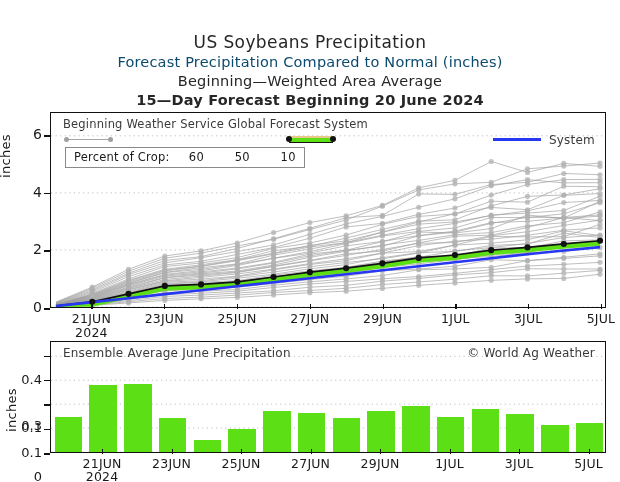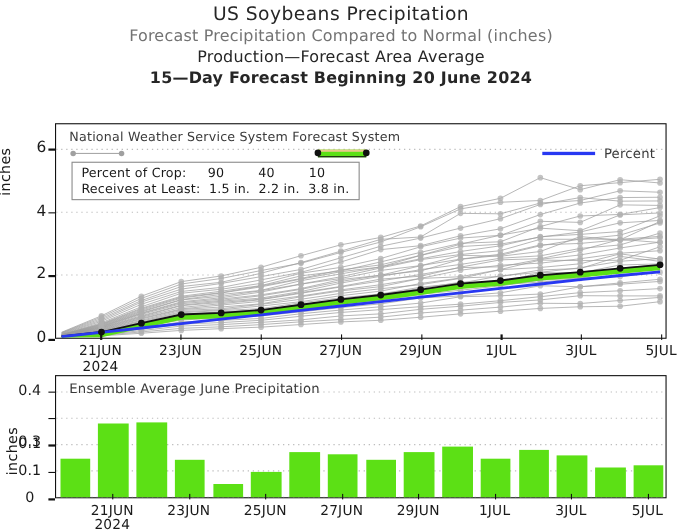--- a/index.html
+++ b/index.html
@@ -7,22 +7,22 @@
     width:620px;height:482px;
     background:#ffffff;
     font-family:"DejaVu Sans","Liberation Sans",sans-serif;
     color:#1a1a1a;
     overflow:hidden;
     position:relative;
   }
   .titleblock{
     position:absolute;left:0;top:2px;width:620px;text-align:center;
   }
-  .t1{font-size:17px;letter-spacing:.4px;line-height:22px;color:#262626;}
-  .t2{font-size:14.5px;letter-spacing:.2px;line-height:19px;color:#737373;}
+  .t1{font-size:17px;letter-spacing:.4px;line-height:22px;color:#262626;margin-top:29px;}
+  .t2{font-size:14.5px;letter-spacing:.2px;line-height:19px;color:#0c4a6e;}
   .t3{font-size:14.5px;letter-spacing:.2px;line-height:19px;color:#262626;}
   .t4{font-size:14.5px;letter-spacing:.2px;line-height:19px;color:#262626;font-weight:bold;}
 
   
   #top-panel{position:absolute;left:50px;top:112px;width:556px;height:196px;
     border:1.5px solid #111;box-sizing:border-box;background:#fff;}
   #top-plot{position:absolute;left:0;top:0;width:100%;height:100%;}
   .ylabel-top{
     position:absolute;left:-2px;top:178px;
     transform:rotate(-90deg);transform-origin:0 0;
@@ -61,32 +61,32 @@
   .xtick-mark{position:absolute;width:1.3px;height:5px;background:#111;}
 
   
   #bot-panel{position:absolute;left:50px;top:341px;width:556px;height:112px;
     border:1.5px solid #111;box-sizing:border-box;background:#fff;}
   .ylabel-bot{
     position:absolute;left:4px;top:432px;
     transform:rotate(-90deg);transform-origin:0 0;
     font-size:13px;color:#1a1a1a;white-space:nowrap;letter-spacing:.3px;
   }
-  .ytick-b{position:absolute;font-size:13px;color:#1a1a1a;text-align:center;width:30px;}
+  .ytick-b{position:absolute;font-size:13px;color:#1a1a1a;text-align:right;width:30px;margin-top:24px;}
   .bot-note{position:absolute;left:12px;top:4px;font-size:12px;color:#3a3a3a;letter-spacing:.2px;}
   .bot-cr{position:absolute;right:10px;top:4px;font-size:12px;color:#3a3a3a;letter-spacing:.2px;}
   .bar{position:absolute;bottom:0;background:#5ce015;}
 </style>
 </head>
 <body>
 
 <div class="titleblock">
   <div class="t1">US Soybeans Precipitation</div>
   <div class="t2">Forecast Precipitation Compared to Normal (inches)</div>
-  <div class="t3">Production—Forecast Area Average</div>
+  <div class="t3">Beginning—Weighted Area Average</div>
   <div class="t4">15—Day Forecast Beginning 20 June 2024</div>
 </div>
 
 <div class="ylabel-top">inches</div>
 <div id="top-yticks">
     <div class="ytick" style="left: 16px; top: 299px;">0</div>
     <div class="ytick-mark" style="left: 44px; top: 308px;"></div>
     <div class="ytick" style="left: 16px; top: 241.353px;">2</div>
     <div class="ytick-mark" style="left: 44px; top: 250.353px;"></div>
     <div class="ytick" style="left: 16px; top: 183.706px;">4</div>
@@ -611,44 +611,43 @@
       <circle cx="332.6" cy="151.9" r="3.1" fill="#111"></circle>
       <circle cx="369.0" cy="146.4" r="3.1" fill="#111"></circle>
       <circle cx="405.4" cy="143.5" r="3.1" fill="#111"></circle>
       <circle cx="441.8" cy="138.6" r="3.1" fill="#111"></circle>
       <circle cx="478.2" cy="135.8" r="3.1" fill="#111"></circle>
       <circle cx="514.6" cy="132.3" r="3.1" fill="#111"></circle>
       <circle cx="551.0" cy="129.1" r="3.1" fill="#111"></circle>
     </svg>
 
   <div class="legend">
-    <div class="leg-title">National Weather Service System Forecast System</div>
+    <div class="leg-title">Beginning Weather Service Global Forecast System</div>
     <div class="leg-row">
       <span class="sw sw-ens" style="left:0px;top:0px">
         <span class="ln"></span>
           <span class="d" style="left:1px"></span>
           <span class="d" style="left:45px"></span>
       </span>
       <span class="sw sw-avg" style="left:222px;top:0px">
         <span class="band"></span>
           <span class="cap"></span>
           <span class="edge"></span>
         <span class="d" style="left:1px"></span>
           <span class="d" style="left:45px"></span>
       </span>
       <span class="sw sw-norm" style="left:428px;top:0px">
         <span class="ln"></span>
       </span>
-      <span class="leg-item" style="left:486px;top:0px">Percent</span>
+      <span class="leg-item" style="left:486px;top:0px">System</span>
     </div>
   </div>
 
   <div class="pctbox">
-    <div class="pctrow">Percent of Crop:     90        40        10</div>
-    <div class="pctrow">Receives at Least:  1.5 in.  2.2 in.  3.8 in.</div>
+    <div class="pctrow">Percent of Crop:     60        50        10</div>
   </div>
 </div>
 
 <div class="xaxis" id="top-xaxis" style="top:309px">
     <div class="xtick-mark" style="left: 41.4px; top: -5px;"></div>
     <div class="xtick-lbl" style="left: 41.4px; top: 2px;">21JUN</div>
     <div class="xtick-sub" style="left: 41.4px; top: 16px;">2024</div>
     <div class="xtick-mark" style="left: 114.2px; top: -5px;"></div>
     <div class="xtick-lbl" style="left: 114.2px; top: 2px;">23JUN</div>
     <div class="xtick-mark" style="left: 187px; top: -5px;"></div>
@@ -681,20 +680,21 @@
 
 <div id="bot-panel">
   <svg id="bot-grid" viewBox="0 0 556 112" preserveAspectRatio="none" style="position:absolute;left:0;top:0;width:100%;height:100%">
       <line x1="0" y1="112" x2="556" y2="112" stroke="#bdbdbd" stroke-width="1" stroke-dasharray="1.2 3.4"></line>
       <line x1="0" y1="87.65217391304348" x2="556" y2="87.65217391304348" stroke="#bdbdbd" stroke-width="1" stroke-dasharray="1.2 3.4"></line>
       <line x1="0" y1="63.30434782608696" x2="556" y2="63.30434782608696" stroke="#bdbdbd" stroke-width="1" stroke-dasharray="1.2 3.4"></line>
       <line x1="0" y1="38.95652173913045" x2="556" y2="38.95652173913045" stroke="#bdbdbd" stroke-width="1" stroke-dasharray="1.2 3.4"></line>
       <line x1="0" y1="14.608695652173921" x2="556" y2="14.608695652173921" stroke="#bdbdbd" stroke-width="1" stroke-dasharray="1.2 3.4"></line>
     </svg>
   <div class="bot-note">Ensemble Average June Precipitation</div>
+  <div class="bot-cr">© World Ag Weather</div>
   <div id="bars" style="position:absolute;left:0;top:0;width:100%;height:100%">
       <div class="bar" title="20JUN: 0.142" style="left: 3.5px; width: 27.8px; height: 34.6px; background: rgb(92, 224, 21);"></div>
       <div class="bar" title="21JUN: 0.275" style="left: 38.2px; width: 27.8px; height: 67px; background: rgb(92, 224, 21);"></div>
       <div class="bar" title="22JUN: 0.279" style="left: 73px; width: 27.8px; height: 67.9px; background: rgb(92, 224, 21);"></div>
       <div class="bar" title="23JUN: 0.14" style="left: 107.7px; width: 27.8px; height: 34.1px; background: rgb(92, 224, 21);"></div>
       <div class="bar" title="24JUN: 0.048" style="left: 142.5px; width: 27.8px; height: 11.7px; background: rgb(92, 224, 21);"></div>
       <div class="bar" title="25JUN: 0.093" style="left: 177.2px; width: 27.8px; height: 22.6px; background: rgb(92, 224, 21);"></div>
       <div class="bar" title="26JUN: 0.17" style="left: 212px; width: 27.8px; height: 41.4px; background: rgb(92, 224, 21);"></div>
       <div class="bar" title="27JUN: 0.159" style="left: 246.7px; width: 27.8px; height: 38.7px; background: rgb(92, 224, 21);"></div>
       <div class="bar" title="28JUN: 0.139" style="left: 281.5px; width: 27.8px; height: 33.8px; background: rgb(92, 224, 21);"></div>

